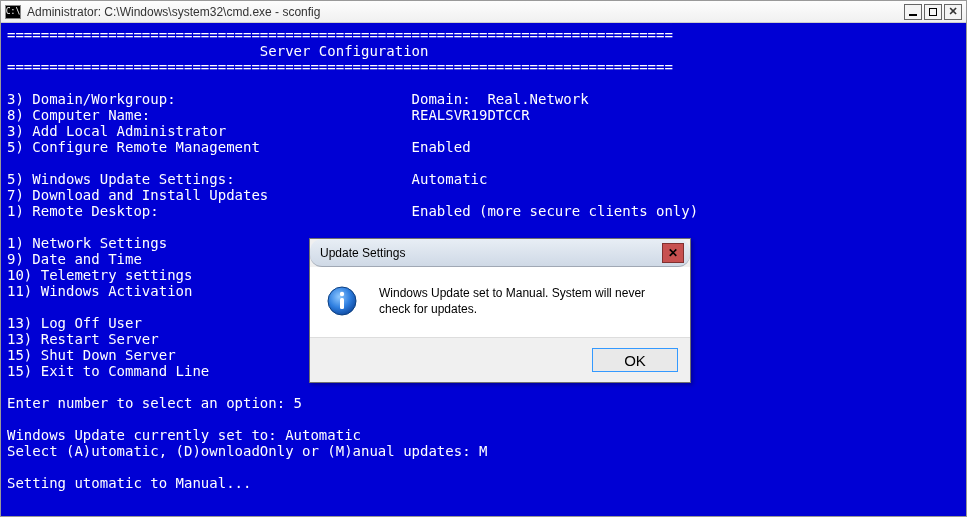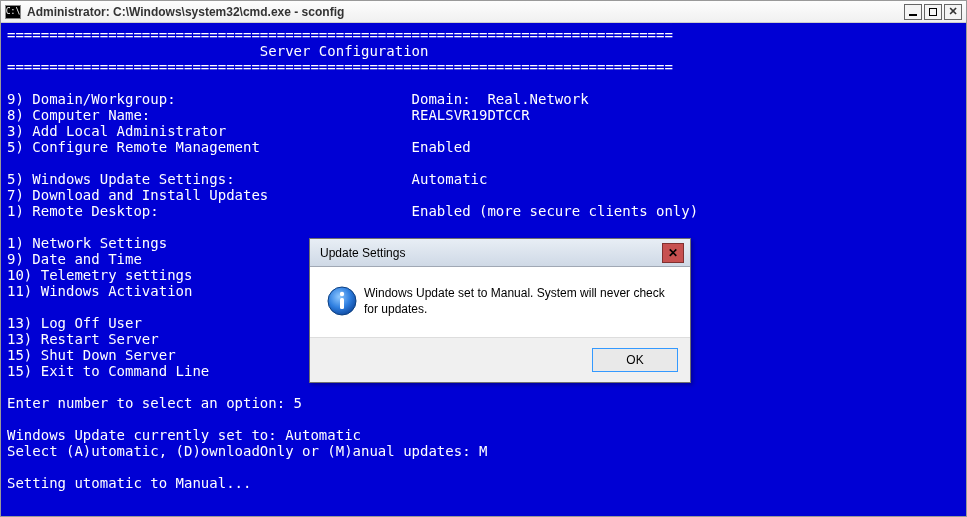--- a/index.html
+++ b/index.html
@@ -37,21 +37,20 @@
     display: flex;
     align-items: center;
     justify-content: center;
     color: #fff;
     font-size: 8px;
     font-family: monospace;
     border: 1px solid #888;
   }
   .titlebar .title-text {
     flex: 1;
-    font-weight: bold;
   }
   .titlebar .win-controls {
     display: flex;
     gap: 2px;
   }
   .titlebar .ctrl-btn {
     width: 18px;
     height: 16px;
     border: 1px solid #666;
     background: #f4f4f4;
@@ -102,20 +101,21 @@
   }
   .dialog-titlebar {
     height: 28px;
     background: linear-gradient(#e8eef5, #cfd9e6);
     border-bottom: 1px solid #a0a8b4;
     display: flex;
     align-items: center;
     padding: 0 6px 0 10px;
     font-size: 12px;
     color: #000;
+    border-radius: 12px;
   }
   .dialog-titlebar .dlg-title {
     flex: 1;
   }
   .dialog-close {
     width: 22px;
     height: 20px;
     background: #c75050;
     border: 1px solid #803030;
     display: flex;
@@ -124,21 +124,21 @@
     color: #000;
     font-size: 12px;
     font-weight: bold;
     cursor: pointer;
   }
   .dialog-body {
     background: #ffffff;
     padding: 18px 16px 20px 16px;
     display: flex;
     align-items: flex-start;
-    gap: 6px;
+    gap: 21px;
     border-bottom: 1px solid #ddd;
   }
   .info-icon {
     width: 32px;
     height: 32px;
     flex-shrink: 0;
   }
   .info-icon svg { width: 32px; height: 32px; display:block; }
   .dialog-text {
     font-size: 12px;
@@ -150,21 +150,21 @@
     background: #f0f0f0;
     padding: 10px 12px;
     display: flex;
     justify-content: flex-end;
   }
   .ok-btn {
     min-width: 86px;
     height: 24px;
     background: #e9e9e9;
     border: 1px solid #707070;
-    font-size: 12px;
+    font-size: 15px;
     cursor: pointer;
     outline: 1px solid #3399ff;
     outline-offset: -1px;
   }
 </style>
 </head>
 <body>
 
 <div class="window">
   <div class="titlebar">
@@ -182,21 +182,21 @@
       <div class="ctrl-btn">
           <span class="close-glyph">✕</span>
         </div>
     </div>
   </div>
 
   <div class="console"><span>===============================================================================</span>
 <span>                              Server Configuration</span>
 <span>===============================================================================</span>
 
-<span id="row1">9) Domain/Workgroup:                            Domain:  Real.Network</span>
+<span id="row1">3) Domain/Workgroup:                            Domain:  Real.Network</span>
 <span id="row2">8) Computer Name:                               REALSVR19DTCCR</span>
 <span id="row3">3) Add Local Administrator                      </span>
 <span id="row4">5) Configure Remote Management                  Enabled</span>
 
 <span id="row5">5) Windows Update Settings:                     Automatic</span>
 <span id="row6">7) Download and Install Updates                 </span>
 <span id="row7">1) Remote Desktop:                              Enabled (more secure clients only)</span>
 
 <span id="row8">1) Network Settings                             </span>
 <span id="row9">9) Date and Time                                </span>

